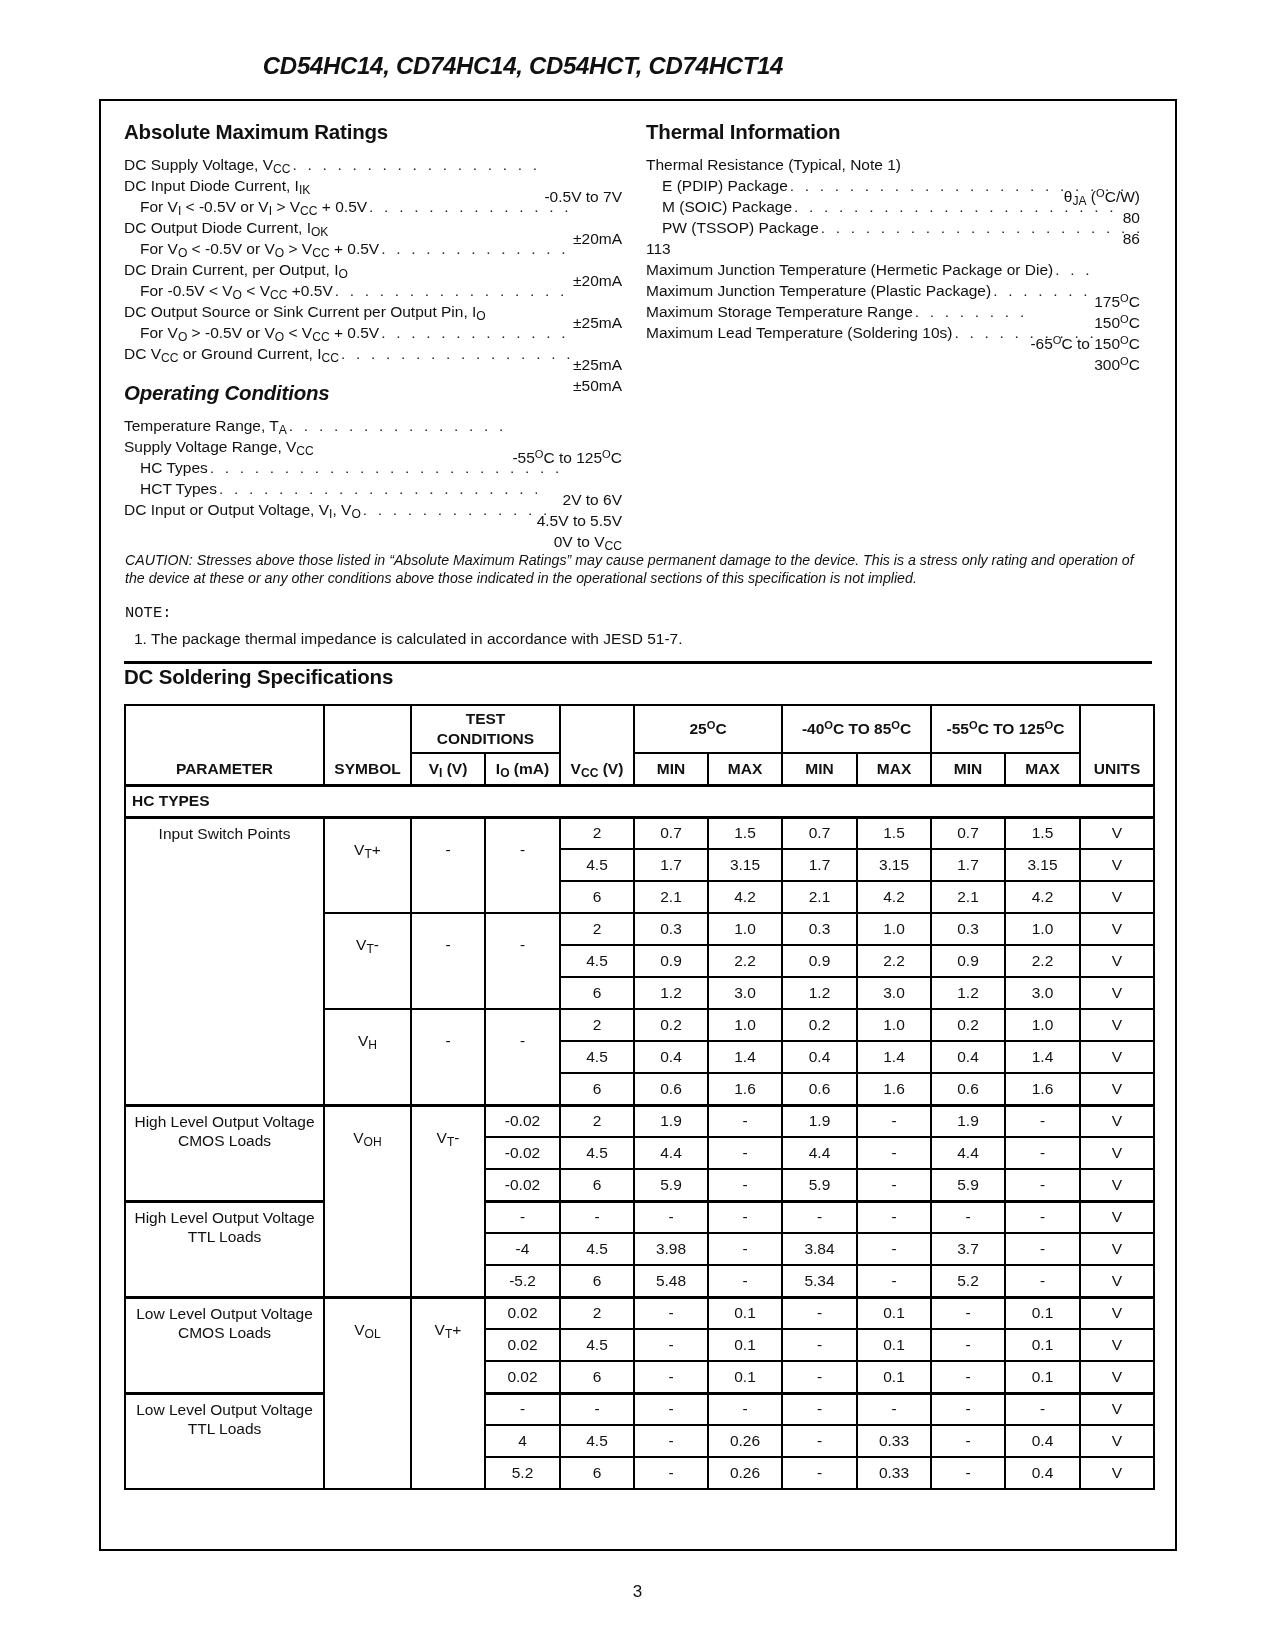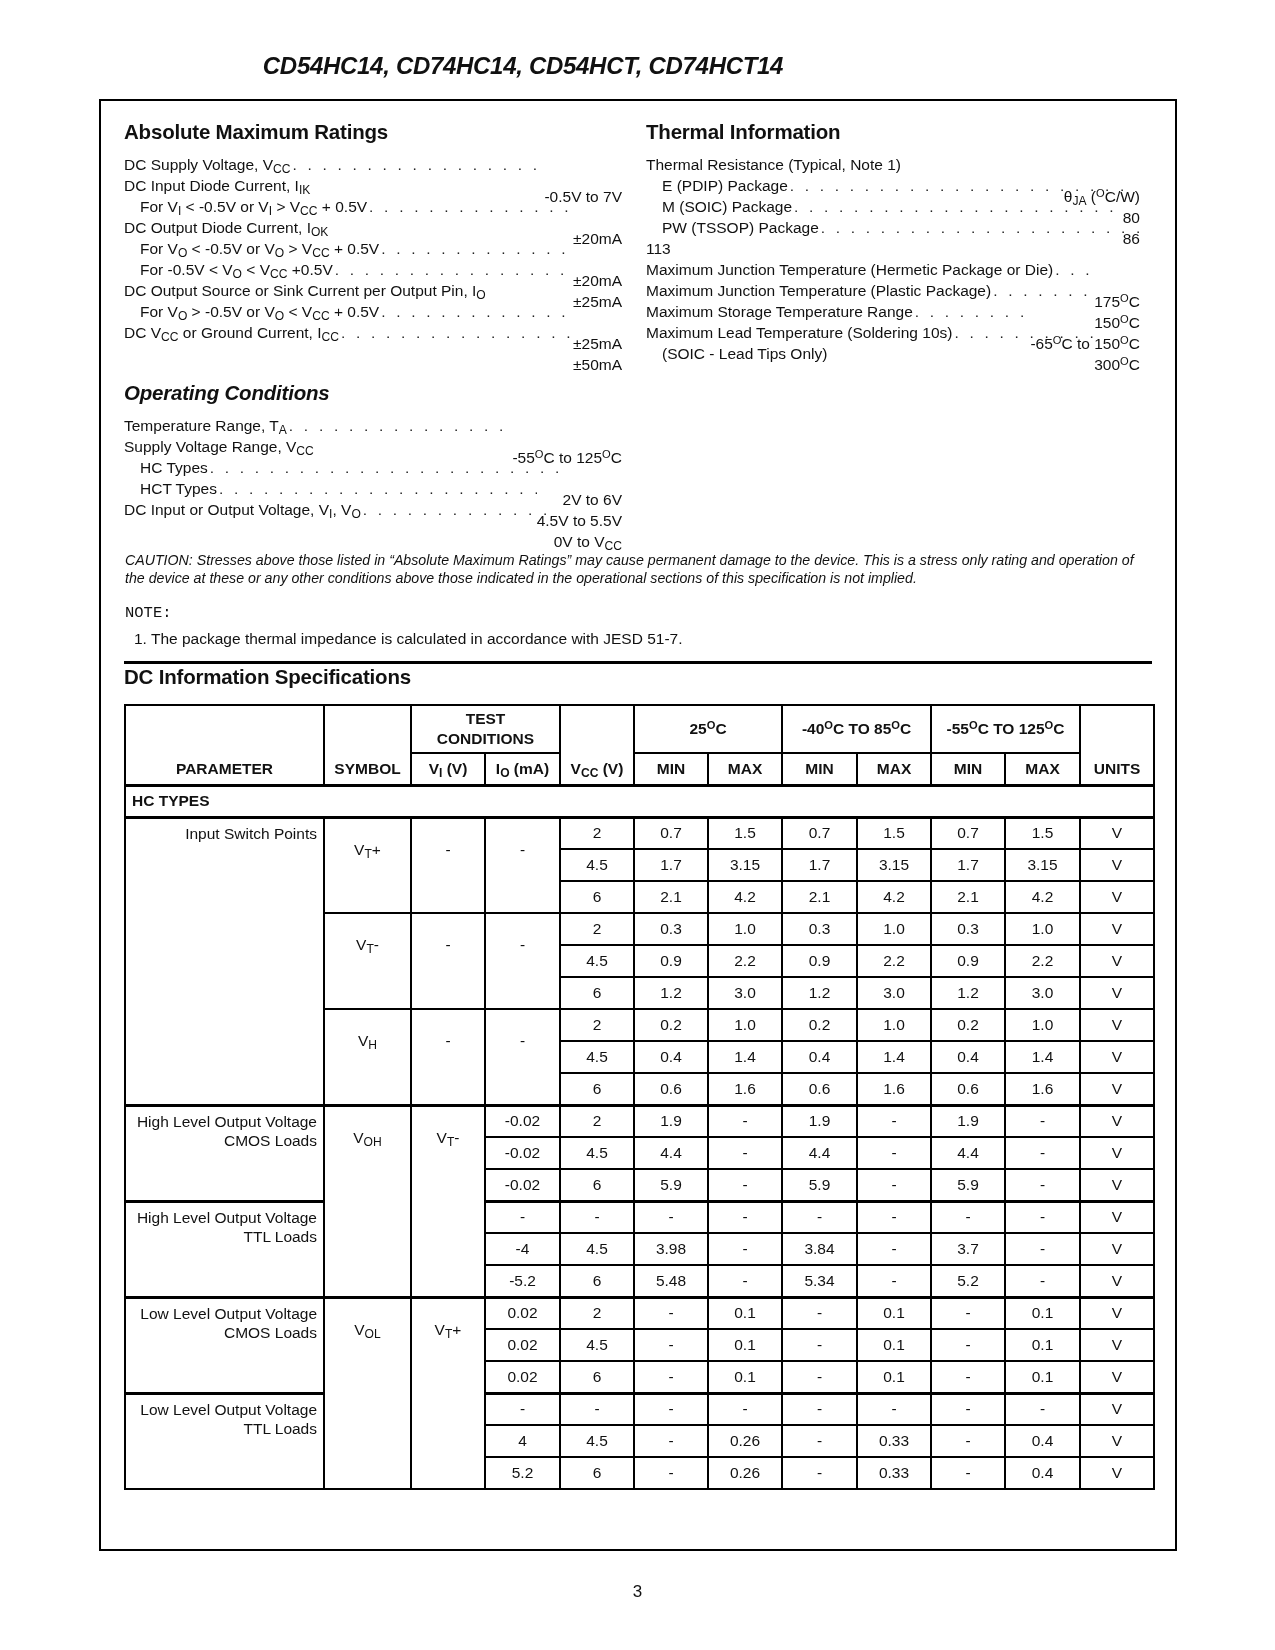--- a/index.html
+++ b/index.html
@@ -41,21 +41,21 @@
   table.spec {
     position: absolute; left: 124px; top: 704px; width: 1029px;
     border-collapse: collapse; table-layout: fixed;
     font-size: 15.5px;
   }
   table.spec td, table.spec th {
     border: 2px solid #000; padding: 0 4px; text-align: center; height: 32px;
     vertical-align: middle;
   }
   table.spec th { font-weight: bold; font-size: 15.5px; }
-  table.spec td.param { text-align: right; vertical-align: top; padding: 5px 6px; line-height: 19px; }
+  table.spec td.param { text-align: center; vertical-align: top; padding: 5px 6px; line-height: 19px; }
   table.spec td.top { vertical-align: top; padding-top: 22px; }
   table.spec tr.thick-top td { border-top-width: 3px; }
   table.spec tr.section td { text-align: left; font-weight: bold; border-left: 2px solid #000; border-right: 2px solid #000; padding-left: 6px; }
   table.spec th.hdr-tall { vertical-align: bottom; padding-bottom: 6px; }
   .page-num { position: absolute; top: 1582px; left: 0; width: 1275px; text-align: center; font-size: 17px; }
 </style>
 </head>
 <body>
 
 <div class="doc-title">CD54HC14, CD74HC14, CD54HCT, CD74HCT14</div>
@@ -80,20 +80,24 @@
     </div>
     <div class="line">
       <span class="lbl">DC Output Diode Current, I<sub>OK</sub></span>
       <span class="dots"></span>
     </div>
     <div class="line indent">
       <span class="lbl">For V<sub>O</sub> &lt; -0.5V or V<sub>O</sub> &gt; V<sub>CC</sub> + 0.5V</span>
       <span class="dots">. . . . . . . . . . . . . . . . . . . . . . . . . . . . . . . . . . . . . . . . . . . . . . . . . . . . . . . . . . . . . . . . . . . . . . . . . . . . . . . . </span>
       <span class="val">±20mA</span>
     </div>
+    <div class="line">
+      <span class="lbl">DC Drain Current, per Output, I<sub>O</sub></span>
+      <span class="dots"></span>
+    </div>
     <div class="line indent">
       <span class="lbl">For -0.5V &lt; V<sub>O</sub> &lt; V<sub>CC</sub> +0.5V</span>
       <span class="dots">. . . . . . . . . . . . . . . . . . . . . . . . . . . . . . . . . . . . . . . . . . . . . . . . . . . . . . . . . . . . . . . . . . . . . . . . . . . . . . . . </span>
       <span class="val">±25mA</span>
     </div>
     <div class="line">
       <span class="lbl">DC Output Source or Sink Current per Output Pin, I<sub>O</sub></span>
       <span class="dots"></span>
     </div>
     <div class="line indent">
@@ -145,24 +149,20 @@
     </div>
     <div class="line">
       <span class="lbl">Maximum Storage Temperature Range</span>
       <span class="dots">. . . . . . . . . . . . . . . . . . . . . . . . . . . . . . . . . . . . . . . . . . . . . . . . . . . . . . . . . . . . . . . . . . . . . . . . . . . . . . . . </span>
       <span class="val">-65<sup>O</sup>C to 150<sup>O</sup>C</span>
     </div>
     <div class="line">
       <span class="lbl">Maximum Lead Temperature (Soldering 10s)</span>
       <span class="dots">. . . . . . . . . . . . . . . . . . . . . . . . . . . . . . . . . . . . . . . . . . . . . . . . . . . . . . . . . . . . . . . . . . . . . . . . . . . . . . . . </span>
       <span class="val">300<sup>O</sup>C</span>
-    </div>
-    <div class="line indent">
-      <span class="lbl">(SOIC - Lead Tips Only)</span>
-      <span class="dots"></span>
     </div>
   </div>
 
 <div class="section-head" style="left:124px; top:381px;font-style:italic;">Operating Conditions</div>
 <div class="specs" id="op-lines" style="left:124px; top:415px; width:498px;">
     <div class="line">
       <span class="lbl">Temperature Range, T<sub>A</sub></span>
       <span class="dots">. . . . . . . . . . . . . . . . . . . . . . . . . . . . . . . . . . . . . . . . . . . . . . . . . . . . . . . . . . . . . . . . . . . . . . . . . . . . . . . . </span>
       <span class="val">-55<sup>O</sup>C to 125<sup>O</sup>C</span>
     </div>
@@ -185,21 +185,21 @@
       <span class="dots">. . . . . . . . . . . . . . . . . . . . . . . . . . . . . . . . . . . . . . . . . . . . . . . . . . . . . . . . . . . . . . . . . . . . . . . . . . . . . . . . </span>
       <span class="val">0V to V<sub>CC</sub></span>
     </div>
   </div>
 
 <div class="caution">CAUTION: Stresses above those listed in “Absolute Maximum Ratings” may cause permanent damage to the device. This is a stress only rating and operation of the device at these or any other conditions above those indicated in the operational sections of this specification is not implied.</div>
 <div class="note-label">NOTE:</div>
 <div class="note-item">1.  The package thermal impedance is calculated in accordance with JESD 51-7.</div>
 <div class="rule"></div>
 
-<div class="section-head" style="left:124px; top:665px;">DC Information Specifications</div>
+<div class="section-head" style="left:124px; top:665px;">DC Soldering Specifications</div>
 
 <table class="spec">
   <colgroup>
     <col style="width:199px">
       <col style="width:87px">
       <col style="width:74px">
       <col style="width:75px">
       <col style="width:74px">
     <col style="width:74px">
       <col style="width:74px">

